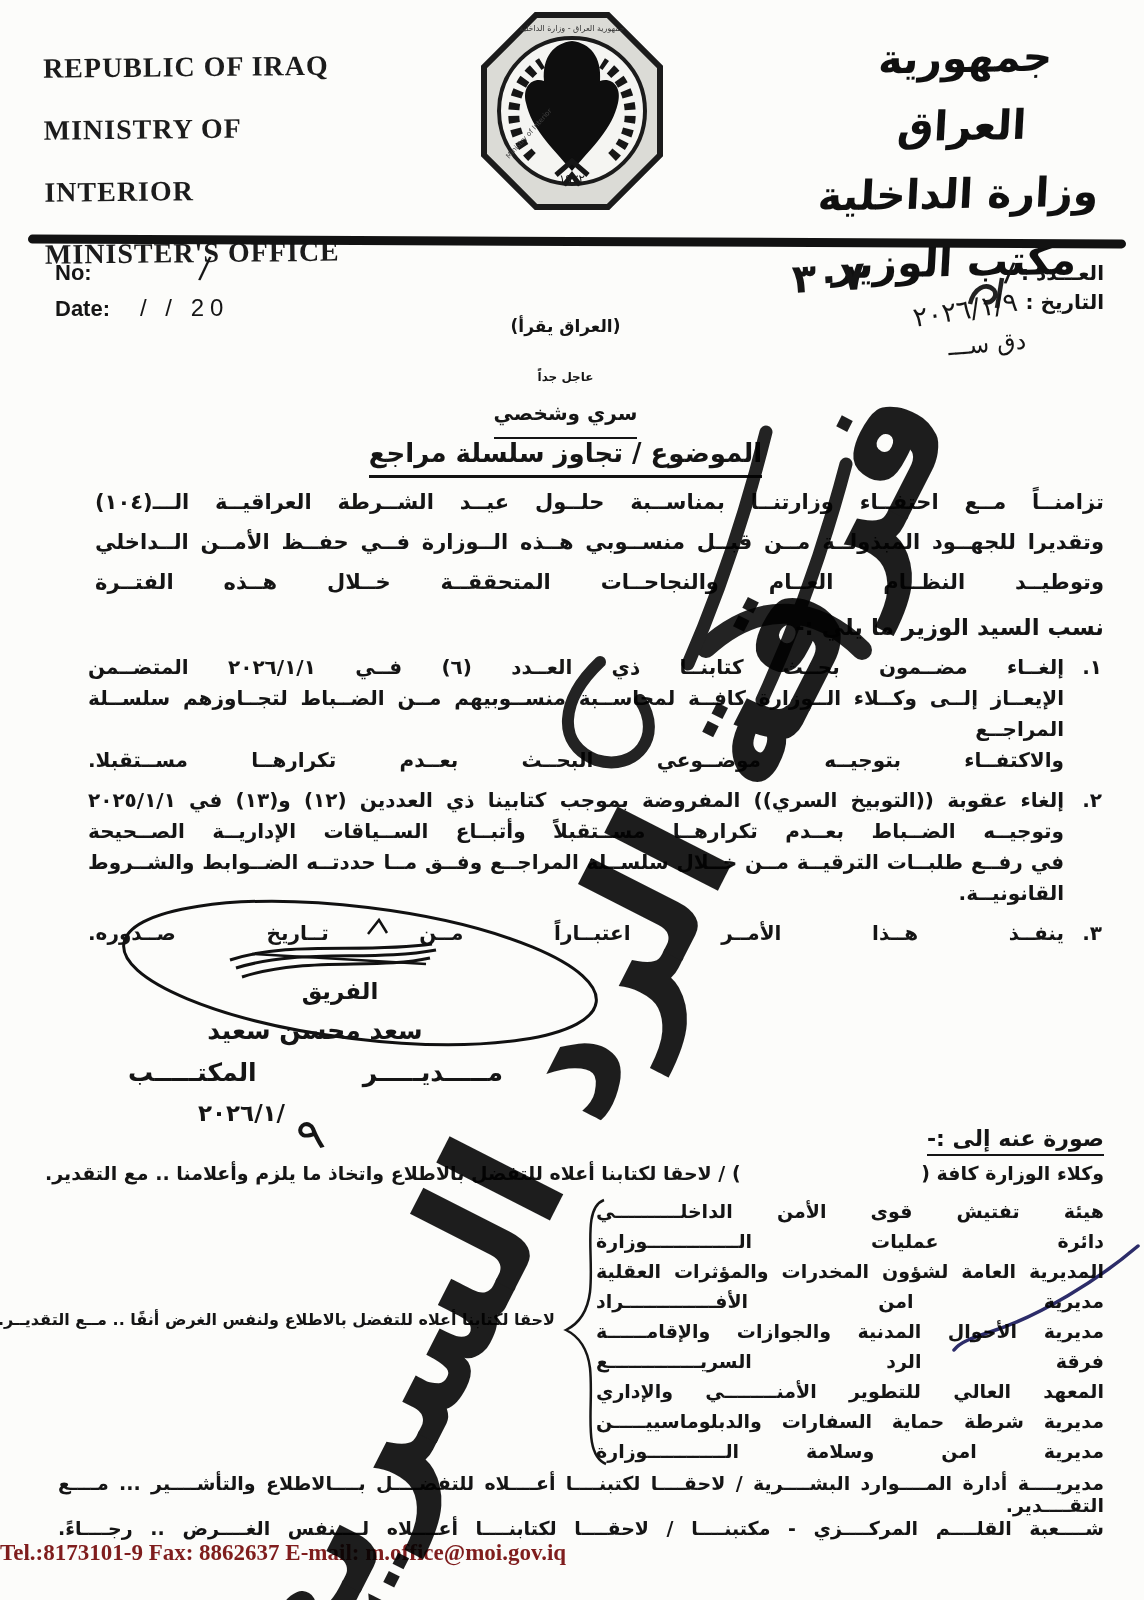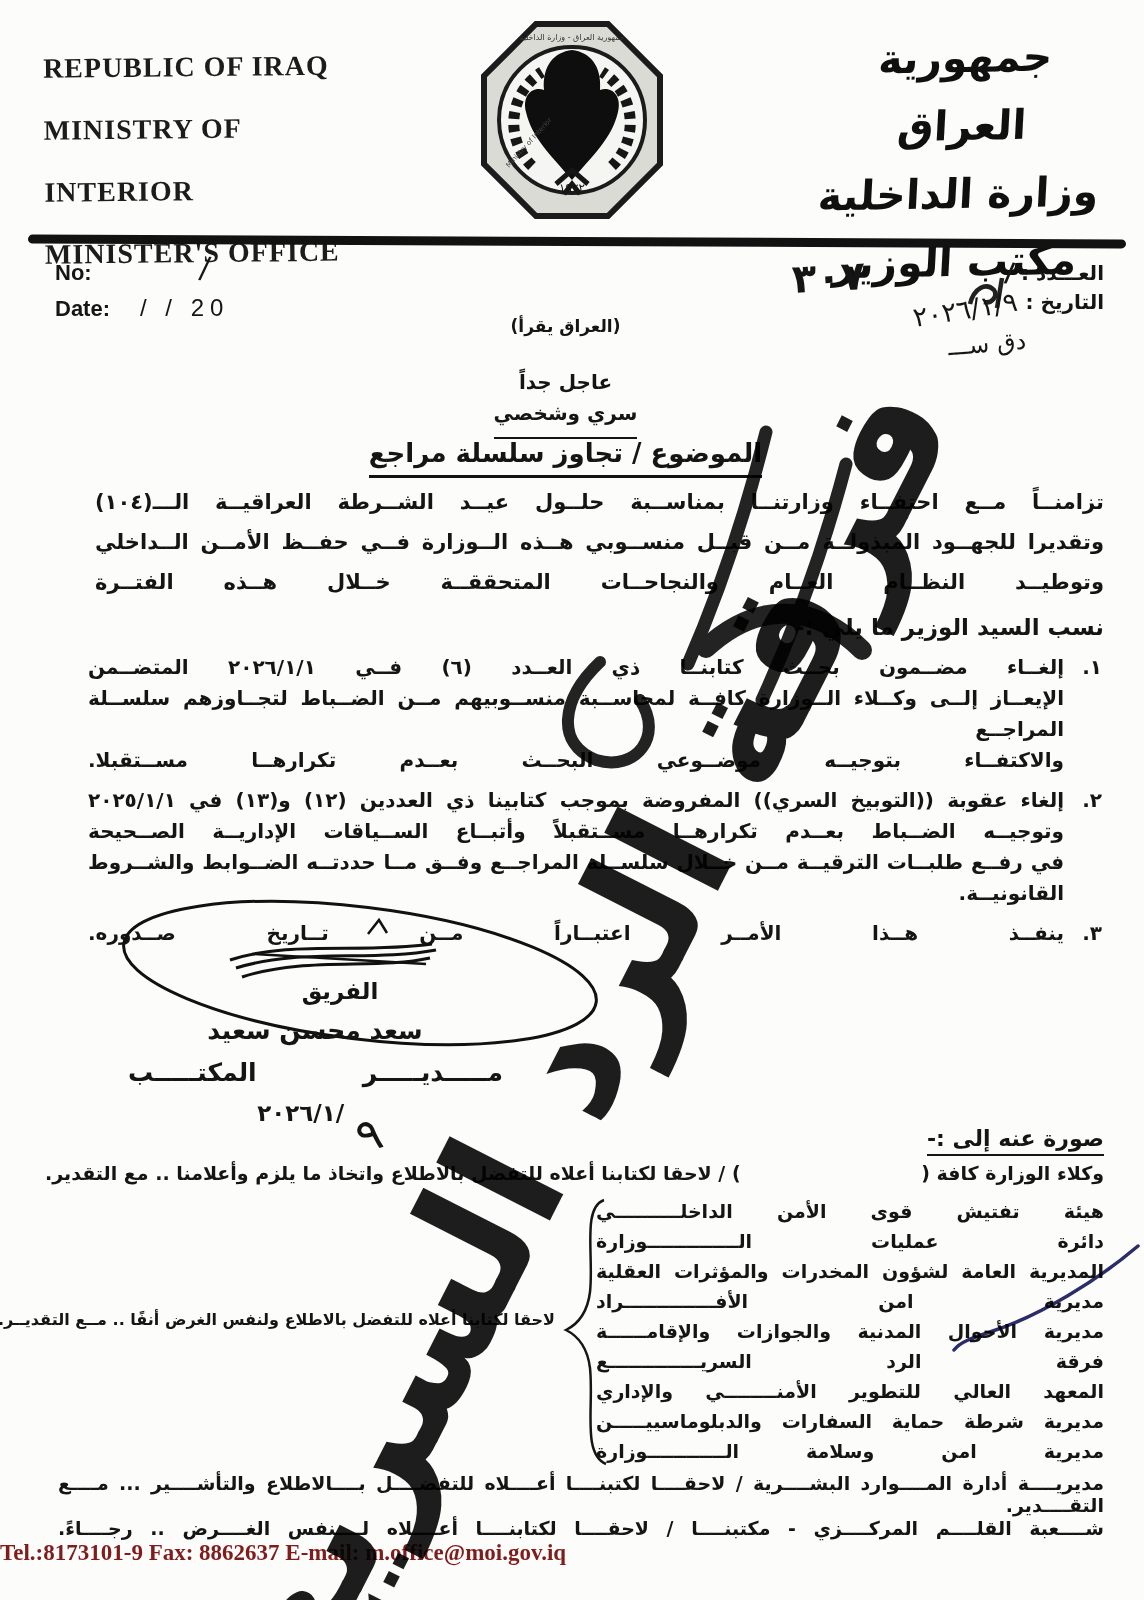--- a/index.html
+++ b/index.html
@@ -4,56 +4,56 @@
 <style>
   html,body{margin:0;padding:0;background:#9a9a9a;}
   .page{position:relative;width:1144px;height:1600px;margin:0 auto;background:#fcfcfa;overflow:hidden;
         font-family:"DejaVu Sans",sans-serif;color:#151515;}
   
   .hdr-left{position:absolute;left:44px;top:36px;width:330px;
             font-family:"Liberation Serif",serif;font-weight:bold;font-size:28px;line-height:62px;
             letter-spacing:1px;color:#1c1c1c;transform:rotate(-.6deg);}
   .hdr-right{position:absolute;right:34px;top:24px;width:300px;text-align:center;direction:rtl;
              font-weight:700;font-size:41px;line-height:68px;color:#101010;transform:skewX(-4deg) rotate(-1deg);}
-  .emblem{position:absolute;left:476px;top:16px;text-align:center;}
+  .emblem{position:absolute;left:476px;top:7px;text-align:center;}
   .rule{position:absolute;left:28px;right:18px;top:237px;height:9px;background:#121212;border-radius:5px;transform:rotate(.25deg);}
   
   .lat{font-family:"Liberation Sans",sans-serif;}
   .no-label{position:absolute;left:55px;top:260px;font-weight:bold;font-size:22px;}
   .no-value{position:absolute;left:200px;top:250px;font-size:30px;transform:rotate(8deg);}
   .date-label{position:absolute;left:55px;top:296px;font-weight:bold;font-size:22px;}
   .date-value{position:absolute;left:140px;top:294px;font-size:24px;letter-spacing:6px;}
   .hand-num{position:absolute;left:792px;top:254px;font-size:40px;font-weight:600;letter-spacing:9px;transform:rotate(-3deg);}
   .ar-num{position:absolute;right:40px;top:256px;direction:rtl;font-weight:700;font-size:20px;}
   .ar-num .val{font-size:26px;padding-left:26px;display:inline-block;transform:rotate(6deg);}
   .ar-date{position:absolute;right:40px;top:290px;direction:rtl;font-weight:700;font-size:20px;display:flex;gap:8px;align-items:flex-start;}
   .ar-date .val{font-size:27px;font-weight:500;transform:rotate(-9deg) translateY(4px);letter-spacing:2px;}
   .clerk{position:absolute;right:118px;top:330px;direction:rtl;font-size:24px;font-weight:500;transform:rotate(-5deg);}
   .ink-marks{position:absolute;left:962px;top:270px;}
   
   .c-line{position:absolute;left:0;right:13px;text-align:center;direction:rtl;font-weight:700;}
   .motto{top:316px;font-size:17px;}
-  .urgent{top:370px;font-size:20px;}
+  .urgent{top:370px;font-size:12px;}
   .secret{top:401px;font-size:20px;}
   .secret span{border-bottom:2px solid #151515;padding-bottom:12px;}
   .subject{top:438px;font-size:26px;}
   .subject span{border-bottom:3px solid #131313;padding-bottom:7px;}
   
   .intro{position:absolute;right:40px;left:95px;top:482px;direction:rtl;font-weight:700;font-size:21px;line-height:40px;}
   .jline{text-align:justify;text-align-last:justify;}
   .directive{position:absolute;right:40px;top:614px;direction:rtl;font-weight:700;font-size:23px;}
   .items{position:absolute;right:40px;left:88px;top:652px;direction:rtl;font-weight:700;font-size:20px;line-height:31px;}
   .li{position:relative;padding-right:40px;margin-bottom:9px;}
   .li .num{position:absolute;right:2px;top:0;}
   
   .sig-svg{position:absolute;left:100px;top:858px;}
   .sig-rank{position:absolute;left:255px;top:978px;width:170px;text-align:center;direction:rtl;font-weight:700;font-size:23px;}
   .sig-name{position:absolute;left:150px;top:1016px;width:330px;text-align:center;direction:rtl;font-weight:700;font-size:25px;}
   .sig-title{position:absolute;left:128px;top:1058px;width:375px;direction:rtl;font-weight:700;font-size:25px;text-align:justify;text-align-last:justify;}
-  .sig-date{position:absolute;left:198px;top:1100px;width:240px;display:flex;direction:ltr;justify-content:center;gap:10px;font-weight:700;font-size:23px;}
+  .sig-date{position:absolute;left:198px;top:1100px;width:240px;display:flex;direction:ltr;gap:10px;font-weight:700;font-size:23px;}
   .sig-date .day{font-size:46px;font-weight:500;transform:rotate(-18deg) translateY(8px);}
   
   .copies-head{position:absolute;right:40px;top:1126px;direction:rtl;font-weight:700;font-size:22px;}
   .copies-head span{border-bottom:2px solid #151515;padding-bottom:3px;margin-top:48px;}
   .copyline{position:absolute;right:40px;left:45px;top:1162px;direction:rtl;display:flex;justify-content:space-between;
             font-weight:700;font-size:19px;white-space:nowrap;}
   .recipients{position:absolute;right:40px;top:1196px;width:508px;direction:rtl;font-weight:700;font-size:19px;line-height:30px;}
   .recipients .row{text-align:justify;text-align-last:justify;}
   .brace{position:absolute;left:556px;top:1196px;}
   .brace-note{position:absolute;left:55px;top:1310px;width:500px;direction:rtl;font-weight:700;font-size:16px;white-space:nowrap;text-align:right;}

